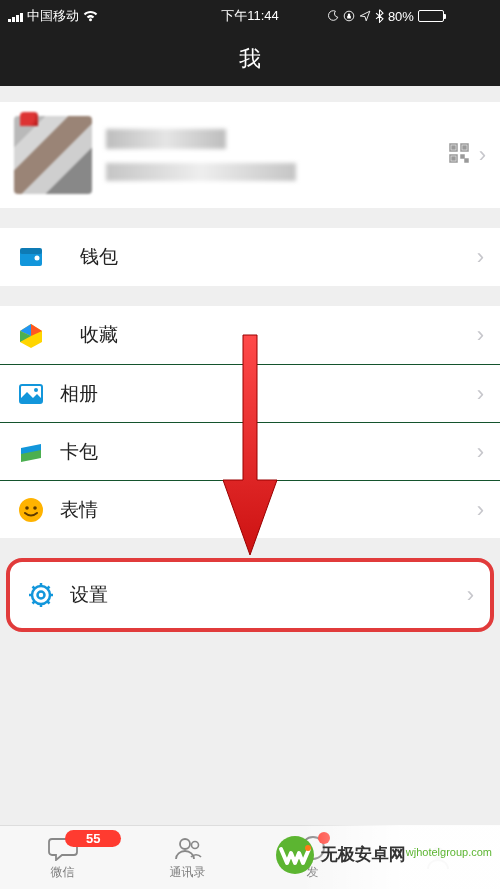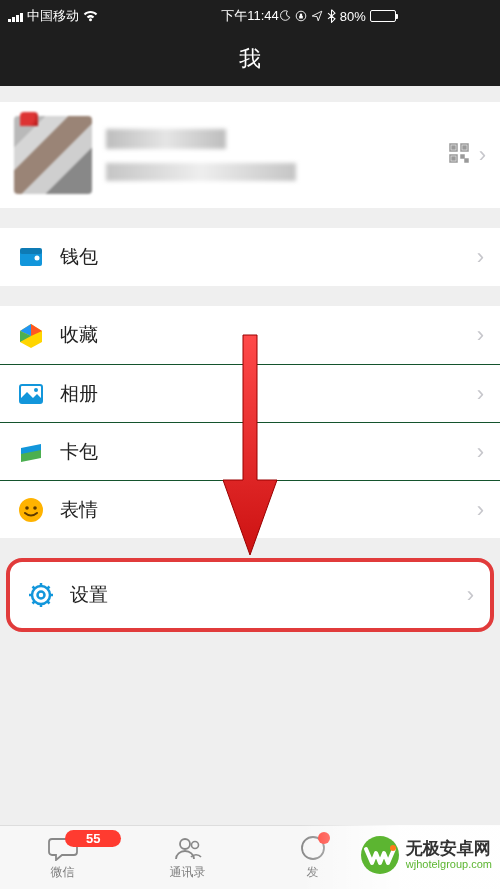--- a/index.html
+++ b/index.html
@@ -5,21 +5,21 @@
   * { box-sizing: border-box; margin: 0; padding: 0; }
   html, body { width: 500px; height: 889px; overflow: hidden; font-family: -apple-system, "Helvetica Neue", Arial, sans-serif; }
   body { background: #efefef; position: relative; }
 
   .status-bar {
     height: 24px; background: #1e1e1e; color: #fff; display: flex;
     align-items: center; font-size: 13px; padding: 16px 8px;
   }
   .status-left { display: flex; align-items: center; gap: 4px; flex: 1; }
   .status-center { flex: 0; white-space: nowrap; }
-  .status-right { display: flex; align-items: center; gap: 4px; flex: 1; justify-content: flex-start; }
+  .status-right { display: flex; align-items: center; gap: 4px; flex: 1; justify-content: center; }
 
   .signal-bars { display: flex; align-items: flex-end; gap: 1px; height: 11px;}
   .signal-bars span { width: 3px; background: #fff; }
   .signal-bars span:nth-child(1){height:3px}
   .signal-bars span:nth-child(2){height:5px}
   .signal-bars span:nth-child(3){height:7px}
   .signal-bars span:nth-child(4){height:9px}
 
   .wifi-icon, .moon-icon, .lock-icon, .loc-icon, .bt-icon { display:inline-flex; }
   .battery { width: 26px; height: 12px; border: 1px solid #fff; border-radius: 2px; position: relative; }
@@ -49,21 +49,21 @@
   .pid { height: 18px; width: 190px; background: linear-gradient(90deg,#c5c5c5,#eee,#c5c5c5); filter: blur(2px);}
   .qr { margin-right: 10px; color:#888; }
   .chevron { color:#c7c7cc; font-size: 22px; font-weight:300; }
 
   .group { margin-top: 20px; background:#fff; }
   .group + .group { margin-top: 20px; }
   .row {
     display:flex; align-items:center; height: 58px; padding: 0 16px;
     border-top: 1px solid #14532d;
   }
-  .group .row:first-child { border-top: none; }
+  .group .row:first-child { border-top: none; gap: 20px; }
   .row .ricon { width: 30px; height: 30px; display:flex; align-items:center; justify-content:center; margin-right: 14px; }
   .row .label { flex:1; font-size: 19px; color:#222; }
   .row .chev { color:#c7c7cc; font-size: 22px; }
 
   .highlight-wrap {
     margin: 20px 6px 17px 6px; background:#fff; border: 4px solid #e13b3b;
     border-radius: 16px; box-shadow: 0 0 0 3px #fff inset;
     padding: 4px;
   }
   .highlight-wrap .row { border: none; height: 58px; padding: 0 12px;}
@@ -84,21 +84,21 @@
     position:absolute; top:4px; left:52%; background:#ff3b30; color:#fff;
     font-size:13px; font-weight:600; border-radius: 12px; padding: 1px 21px;
   }
   .smallbadge { position:absolute; top:6px; left:54%; width:12px; height:12px; background:#ff3b30; border-radius:50%; }
 
   .watermark {
     position:absolute; right: 8px; bottom: 14px; display:flex; align-items:center;
     gap: 6px; pointer-events: none;
   }
   .wlogo { width: 40px; height: 40px; }
-  .wtext { display:flex; flex-direction:column; line-height:1.1; }
+  .wtext { display:flex; line-height:1.1;text-align:center; }
   .wtext .t1 { font-size: 17px; font-weight: 700; color:#333; }
   .wtext .t2 { font-size: 11px; color:#5cb531; }
 
   .tabfade { position:absolute; bottom:0; right:0; width:200px; height:64px;
     background: linear-gradient(90deg, rgba(247,247,247,0) 0%, rgba(255,255,255,0.95) 50%);
     pointer-events:none;}
 </style>
 </head>
 <body>
 

